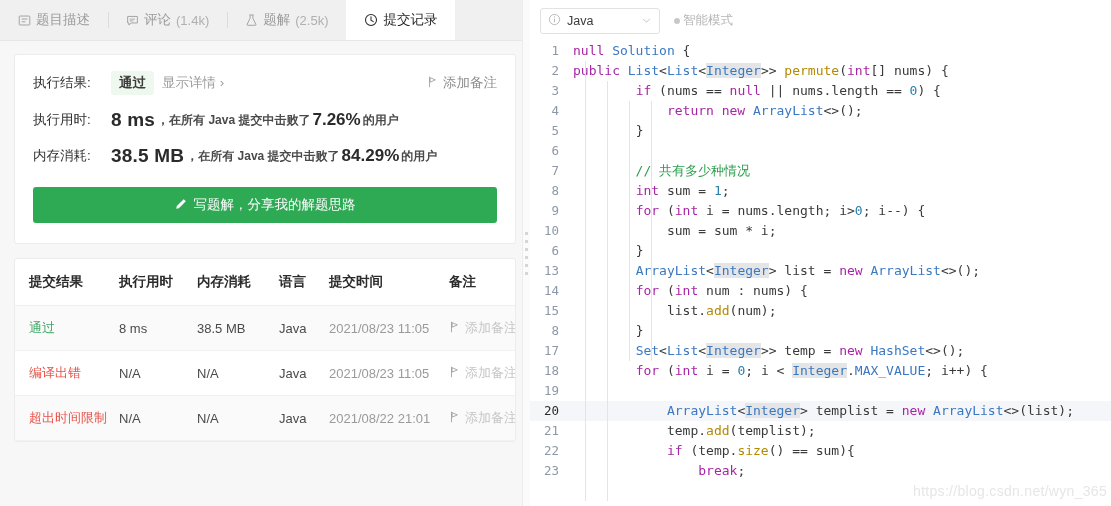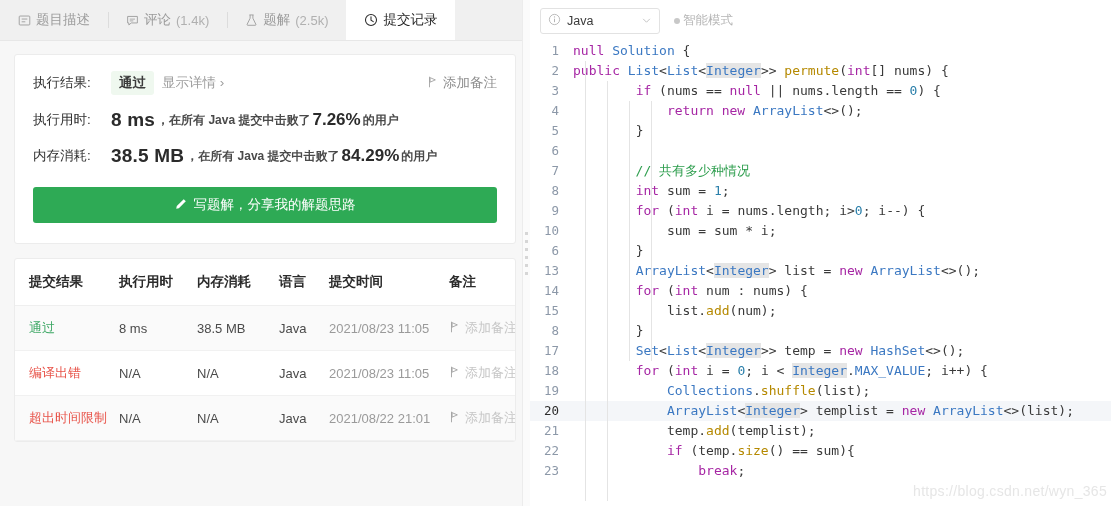--- a/index.html
+++ b/index.html
@@ -464,21 +464,21 @@
         <div class="code-line"><span class="gutter">8</span><span class="ctext"><span class="tok-p">        </span><span class="tok-k">int</span><span class="tok-p"> </span><span class="tok-p">sum</span><span class="tok-p"> </span><span class="tok-p">=</span><span class="tok-p"> </span><span class="tok-n">1</span><span class="tok-p">;</span></span></div>
         <div class="code-line"><span class="gutter">9</span><span class="ctext"><span class="tok-p">        </span><span class="tok-k">for</span><span class="tok-p"> </span><span class="tok-p">(</span><span class="tok-k">int</span><span class="tok-p"> </span><span class="tok-p">i</span><span class="tok-p"> </span><span class="tok-p">=</span><span class="tok-p"> </span><span class="tok-p">nums</span><span class="tok-p">.</span><span class="tok-p">length</span><span class="tok-p">;</span><span class="tok-p"> </span><span class="tok-p">i</span><span class="tok-p">&gt;</span><span class="tok-n">0</span><span class="tok-p">;</span><span class="tok-p"> </span><span class="tok-p">i</span><span class="tok-p">-</span><span class="tok-p">-</span><span class="tok-p">)</span><span class="tok-p"> </span><span class="tok-p">{</span></span></div>
         <div class="code-line"><span class="gutter">10</span><span class="ctext"><span class="tok-p">            </span><span class="tok-p">sum</span><span class="tok-p"> </span><span class="tok-p">=</span><span class="tok-p"> </span><span class="tok-p">sum</span><span class="tok-p"> </span><span class="tok-p">*</span><span class="tok-p"> </span><span class="tok-p">i</span><span class="tok-p">;</span></span></div>
         <div class="code-line"><span class="gutter">6</span><span class="ctext"><span class="tok-p">        </span><span class="tok-p">}</span></span></div>
         <div class="code-line"><span class="gutter">13</span><span class="ctext"><span class="tok-p">        </span><span class="tok-t">ArrayList</span><span class="tok-p">&lt;</span><span class="tok-th">Integer</span><span class="tok-p">&gt;</span><span class="tok-p"> </span><span class="tok-p">list</span><span class="tok-p"> </span><span class="tok-p">=</span><span class="tok-p"> </span><span class="tok-k">new</span><span class="tok-p"> </span><span class="tok-t">ArrayList</span><span class="tok-p">&lt;</span><span class="tok-p">&gt;</span><span class="tok-p">(</span><span class="tok-p">)</span><span class="tok-p">;</span></span></div>
         <div class="code-line"><span class="gutter">14</span><span class="ctext"><span class="tok-p">        </span><span class="tok-k">for</span><span class="tok-p"> </span><span class="tok-p">(</span><span class="tok-k">int</span><span class="tok-p"> </span><span class="tok-p">num</span><span class="tok-p"> </span><span class="tok-p">:</span><span class="tok-p"> </span><span class="tok-p">nums</span><span class="tok-p">)</span><span class="tok-p"> </span><span class="tok-p">{</span></span></div>
         <div class="code-line"><span class="gutter">15</span><span class="ctext"><span class="tok-p">            </span><span class="tok-p">list</span><span class="tok-p">.</span><span class="tok-f">add</span><span class="tok-p">(</span><span class="tok-p">num</span><span class="tok-p">)</span><span class="tok-p">;</span></span></div>
         <div class="code-line"><span class="gutter">8</span><span class="ctext"><span class="tok-p">        </span><span class="tok-p">}</span></span></div>
         <div class="code-line"><span class="gutter">17</span><span class="ctext"><span class="tok-p">        </span><span class="tok-t">Set</span><span class="tok-p">&lt;</span><span class="tok-t">List</span><span class="tok-p">&lt;</span><span class="tok-th">Integer</span><span class="tok-p">&gt;</span><span class="tok-p">&gt;</span><span class="tok-p"> </span><span class="tok-p">temp</span><span class="tok-p"> </span><span class="tok-p">=</span><span class="tok-p"> </span><span class="tok-k">new</span><span class="tok-p"> </span><span class="tok-t">HashSet</span><span class="tok-p">&lt;</span><span class="tok-p">&gt;</span><span class="tok-p">(</span><span class="tok-p">)</span><span class="tok-p">;</span></span></div>
         <div class="code-line"><span class="gutter">18</span><span class="ctext"><span class="tok-p">        </span><span class="tok-k">for</span><span class="tok-p"> </span><span class="tok-p">(</span><span class="tok-k">int</span><span class="tok-p"> </span><span class="tok-p">i</span><span class="tok-p"> </span><span class="tok-p">=</span><span class="tok-p"> </span><span class="tok-n">0</span><span class="tok-p">;</span><span class="tok-p"> </span><span class="tok-p">i</span><span class="tok-p"> </span><span class="tok-p">&lt;</span><span class="tok-p"> </span><span class="tok-th">Integer</span><span class="tok-p">.</span><span class="tok-t">MAX_VALUE</span><span class="tok-p">;</span><span class="tok-p"> </span><span class="tok-p">i</span><span class="tok-p">+</span><span class="tok-p">+</span><span class="tok-p">)</span><span class="tok-p"> </span><span class="tok-p">{</span></span></div>
-        <div class="code-line"><span class="gutter">19</span><span class="ctext"><span class="tok-p">            </span><span class="tok-t">Collections</span><span class="tok-p">.</span><span class="tok-f">shuffle</span><span class="tok-p">(</span><span class="tok-p">list</span><span class="tok-p">)</span><span class="tok-p">;</span></span></div>
+        <div class="code-line"><span class="gutter">19</span></div>
         <div class="code-line active"><span class="gutter">20</span><span class="ctext"><span class="tok-p">            </span><span class="tok-t">ArrayList</span><span class="tok-p">&lt;</span><span class="tok-th">Integer</span><span class="tok-p">&gt;</span><span class="tok-p"> </span><span class="tok-p">templist</span><span class="tok-p"> </span><span class="tok-p">=</span><span class="tok-p"> </span><span class="tok-k">new</span><span class="tok-p"> </span><span class="tok-t">ArrayList</span><span class="tok-p">&lt;</span><span class="tok-p">&gt;</span><span class="tok-p">(</span><span class="tok-p">list</span><span class="tok-p">)</span><span class="tok-p">;</span></span></div>
         <div class="code-line"><span class="gutter">21</span><span class="ctext"><span class="tok-p">            </span><span class="tok-p">temp</span><span class="tok-p">.</span><span class="tok-f">add</span><span class="tok-p">(</span><span class="tok-p">templist</span><span class="tok-p">)</span><span class="tok-p">;</span></span></div>
         <div class="code-line"><span class="gutter">22</span><span class="ctext"><span class="tok-p">            </span><span class="tok-k">if</span><span class="tok-p"> </span><span class="tok-p">(</span><span class="tok-p">temp</span><span class="tok-p">.</span><span class="tok-f">size</span><span class="tok-p">(</span><span class="tok-p">)</span><span class="tok-p"> </span><span class="tok-p">=</span><span class="tok-p">=</span><span class="tok-p"> </span><span class="tok-p">sum</span><span class="tok-p">)</span><span class="tok-p">{</span></span></div>
         <div class="code-line"><span class="gutter">23</span><span class="ctext"><span class="tok-p">                </span><span class="tok-k">break</span><span class="tok-p">;</span></span></div>
         <div class="guide" style="left: 55px; top: 20px; height: 440px;"></div>
         <div class="guide" style="left: 77px; top: 40px; height: 420px;"></div>
         <div class="guide" style="left: 99px; top: 60px; height: 260px;"></div>
         <div class="guide" style="left: 121px; top: 60px; height: 260px;"></div>
       </div>
 

